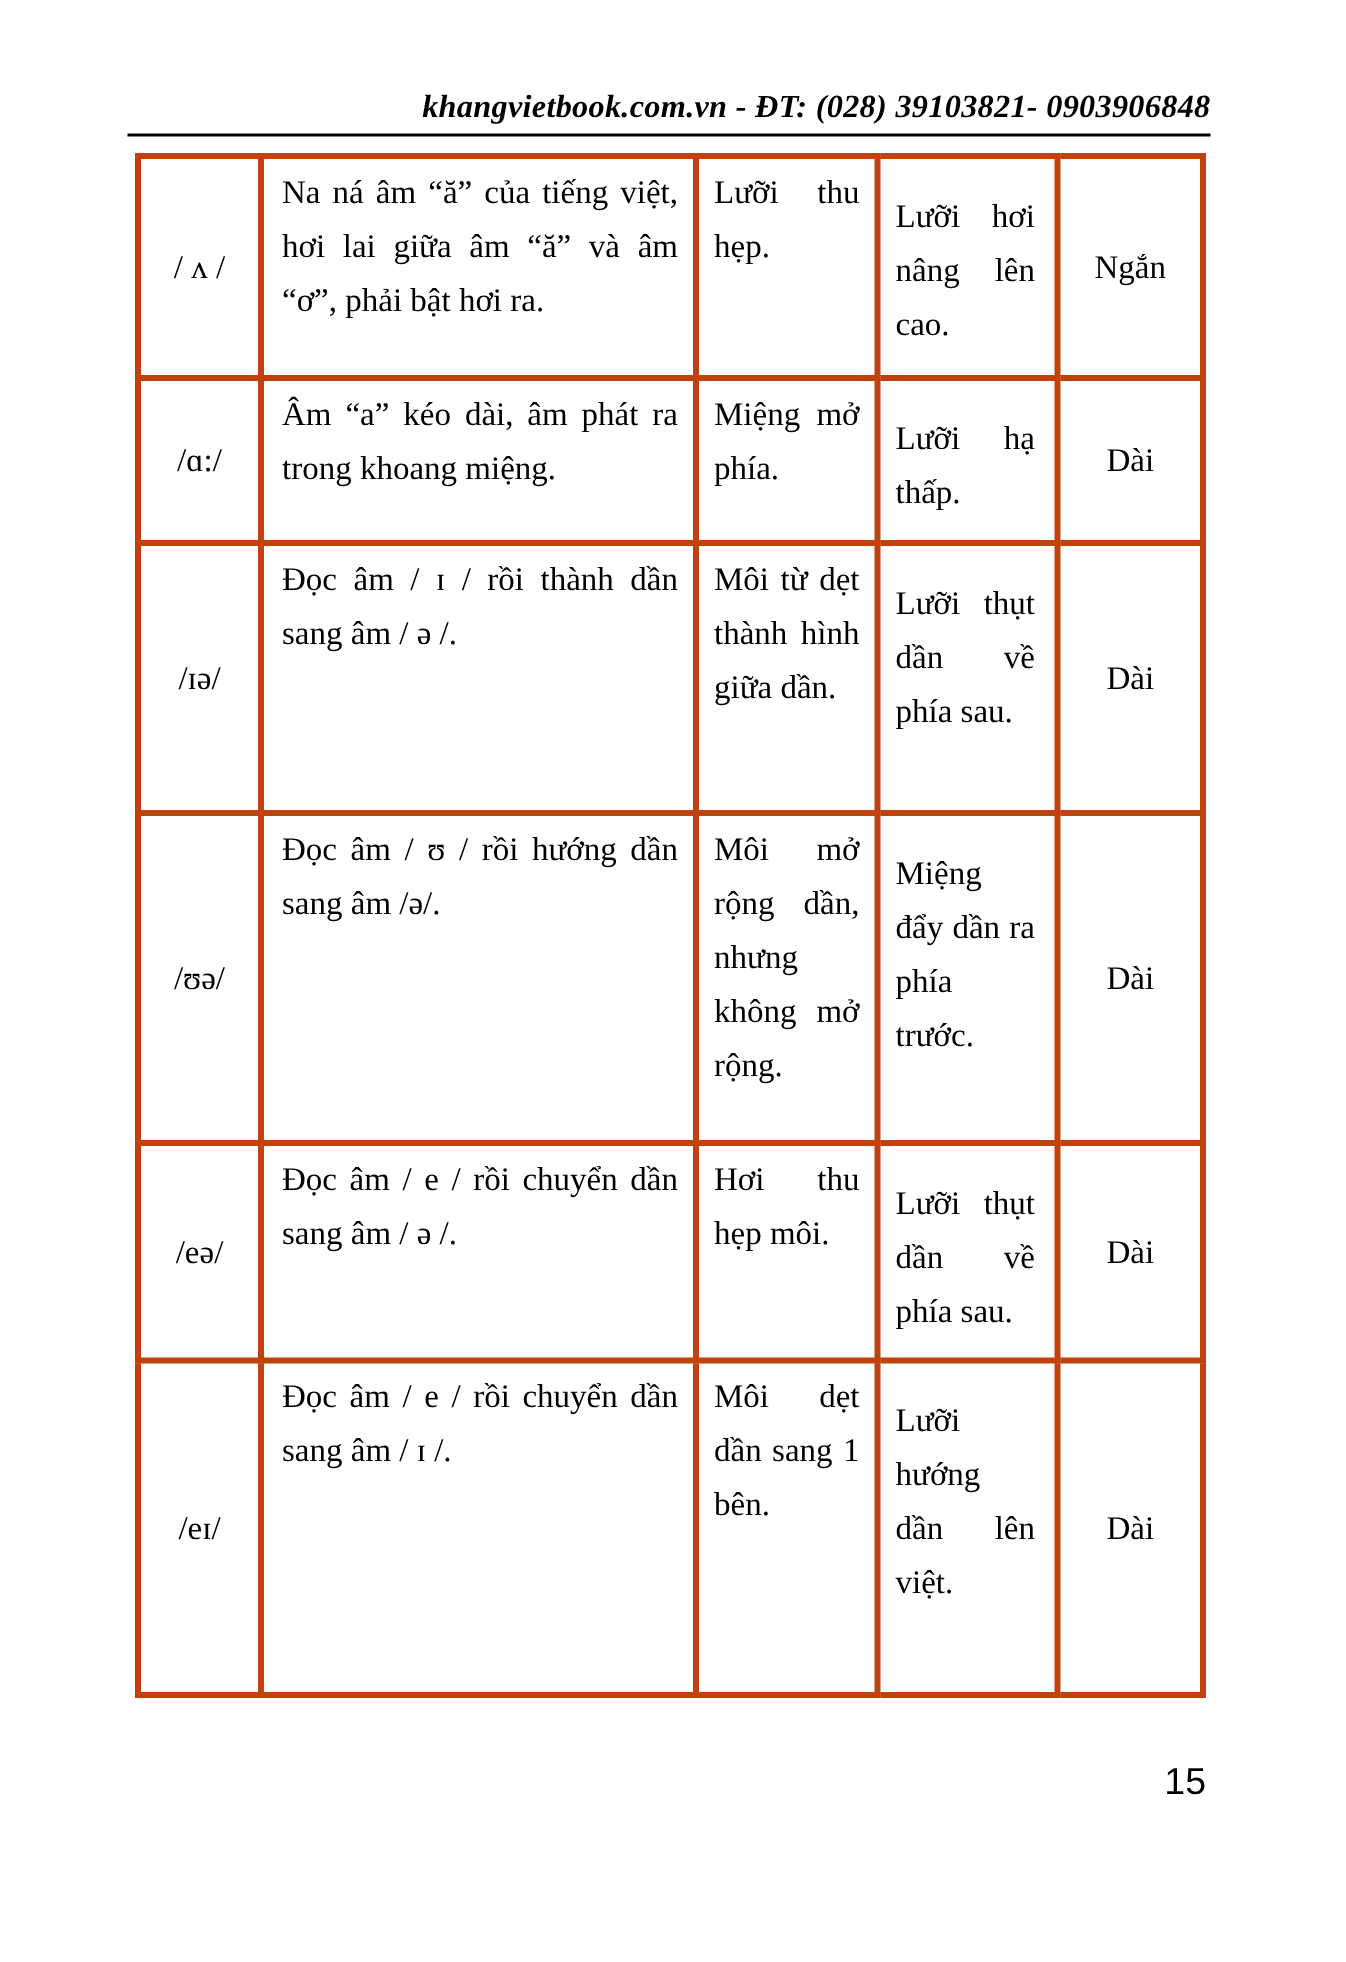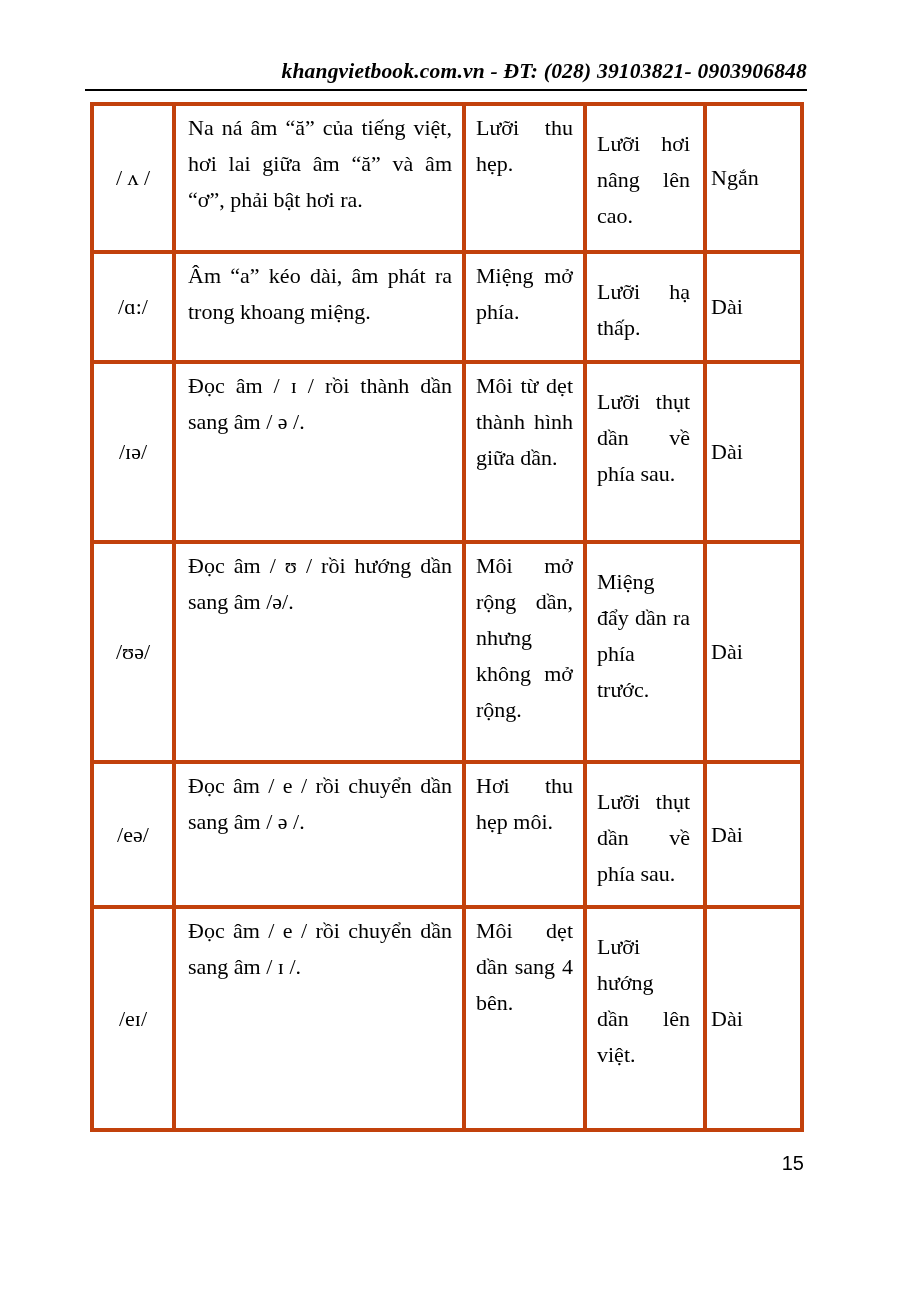--- a/index.html
+++ b/index.html
@@ -56,34 +56,35 @@
     text-align: justify;
     vertical-align: top;
     padding: 4px 10px 0 10px;
   }
   td.tongue {
     text-align: justify;
     vertical-align: top;
     padding: 20px 13px 0 10px;
   }
   td.len {
+    text-align: center;
     vertical-align: middle;
     padding: 0 4px;
   }
   tr.r0 { height: 148px; }
   tr.r1 { height: 110px; }
   tr.r2 { height: 180px; }
   tr.r3 { height: 220px; }
   tr.r4 { height: 145px; }
   tr.r5 { height: 223px; }
   .page-number {
-    margin: 20px 93px 0 0;
+    margin: 42px 93px 0 0;
     text-align: right;
     font-family: "Liberation Sans", sans-serif;
-    font-size: 20px;
+    font-size: 25px;
   }
 </style>
 </head>
 <body>
 
 <div class="page-header">
   <span class="header-text">khangvietbook.com.vn - ĐT: (028) 39103821- 0903906848</span>
 </div>
 
 <table class="phon-table">
@@ -126,20 +127,20 @@
     <tr class="r4">
       <td class="sym">/eə/</td>
       <td class="desc">Đọc âm / e / rồi chuyển dần sang âm / ə /.</td>
       <td class="mouth">Hơi thu hẹp môi.</td>
       <td class="tongue">Lưỡi thụt dần về phía sau.</td>
       <td class="len">Dài</td>
     </tr>
     <tr class="r5">
       <td class="sym">/eɪ/</td>
       <td class="desc">Đọc âm / e / rồi chuyển dần sang âm / ɪ /.</td>
-      <td class="mouth">Môi dẹt dần sang 4 bên.</td>
+      <td class="mouth">Môi dẹt dần sang 1 bên.</td>
       <td class="tongue">Lưỡi hướng dần lên việt.</td>
       <td class="len">Dài</td>
     </tr>
   </tbody>
 </table>
 
 <div class="page-number">15</div>
 
 </body></html>

